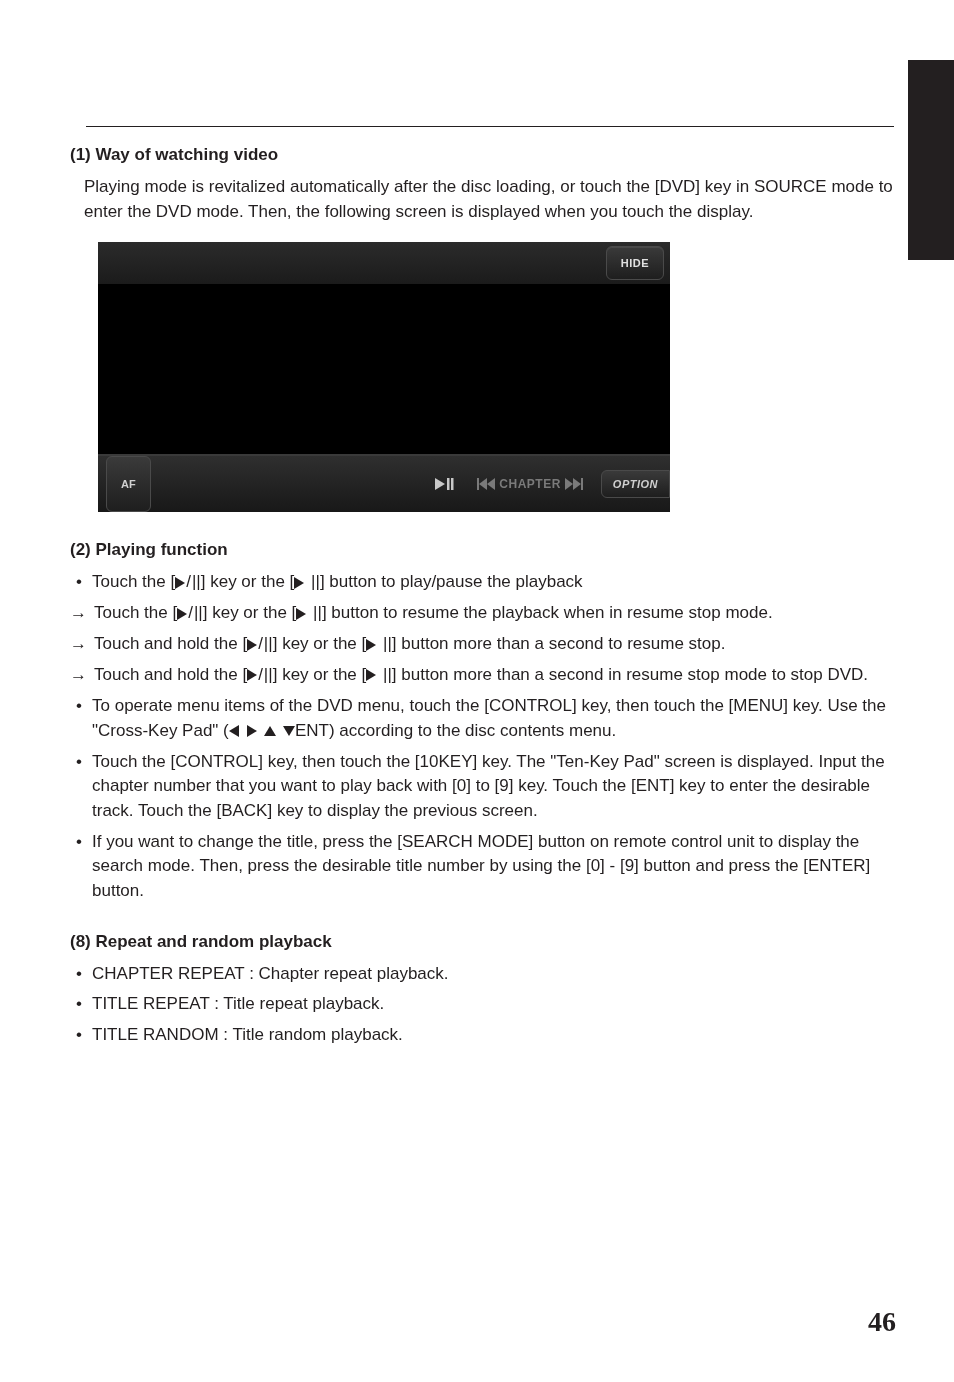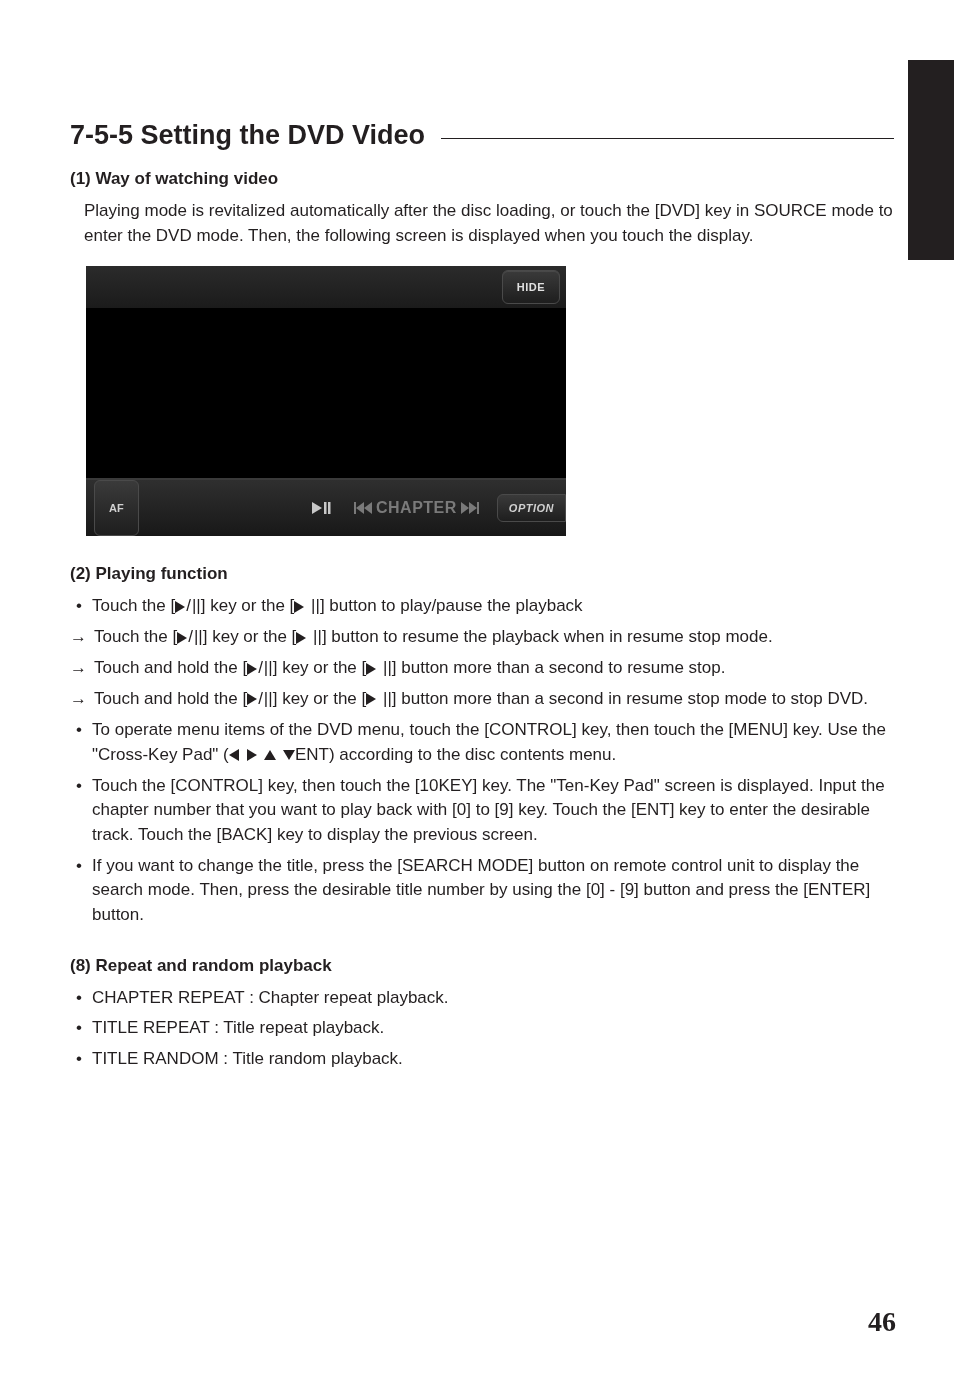--- a/index.html
+++ b/index.html
@@ -45,23 +45,23 @@
     margin-bottom: 10px;
   }
   .body-text {
     font-size: 17px;
     line-height: 1.45;
     margin-left: 14px;
     margin-bottom: 18px;
   }
   
   .screenshot {
-    width: 480px;
+    width: 572px;
     height: 270px;
-    margin-left: 16px;
+    margin-left: 28px;
     margin-bottom: 28px;
     position: relative;
     background: #171717;
     display: flex;
     flex-direction: column;
   }
   .shot-top {
     flex: 0 0 42px;
     display: flex;
     justify-content: flex-end;
@@ -112,21 +112,21 @@
   .shot-bottom .pp {
     color: #c0c0c0;
     font-size: 12px;
     margin-right: 22px;
     display: flex;
     align-items: center;
     gap: 1px;
   }
   .shot-bottom .chapter {
     color: #7a7a7a;
-    font-size: 16px;
+    font-size: 12px;
     font-weight: bold;
     margin-right: 18px;
     display: flex;
     align-items: center;
     gap: 4px;
     letter-spacing: 0.5px;
   }
   .shot-bottom .option {
     background: linear-gradient(#3a3a3a, #1e1e1e);
     border: 1px solid #4a4a4a;
@@ -207,21 +207,20 @@
       <polygon points="0,0 10,6 0,12" fill="currentColor"></polygon>
       <rect x="12" y="0" width="2.5" height="12" fill="currentColor"></rect>
       <rect x="16" y="0" width="2.5" height="12" fill="currentColor"></rect>
     </g>
   </defs>
 </svg>
 
 <div class="page">
 
   <div class="section-heading">
-    <h2>7-5-5 Setting the DVD Video</h2>
     <div class="rule"></div>
   </div>
 
   <div class="sub1">(1) Way of watching video</div>
   <div class="body-text">Playing mode is revitalized automatically after the disc loading, or touch the [DVD] key in SOURCE mode to enter the DVD mode. Then, the following screen is displayed when you touch the display.</div>
 
   <div class="screenshot">
     <div class="shot-top">
       <div class="pill">HIDE</div>
     </div>

